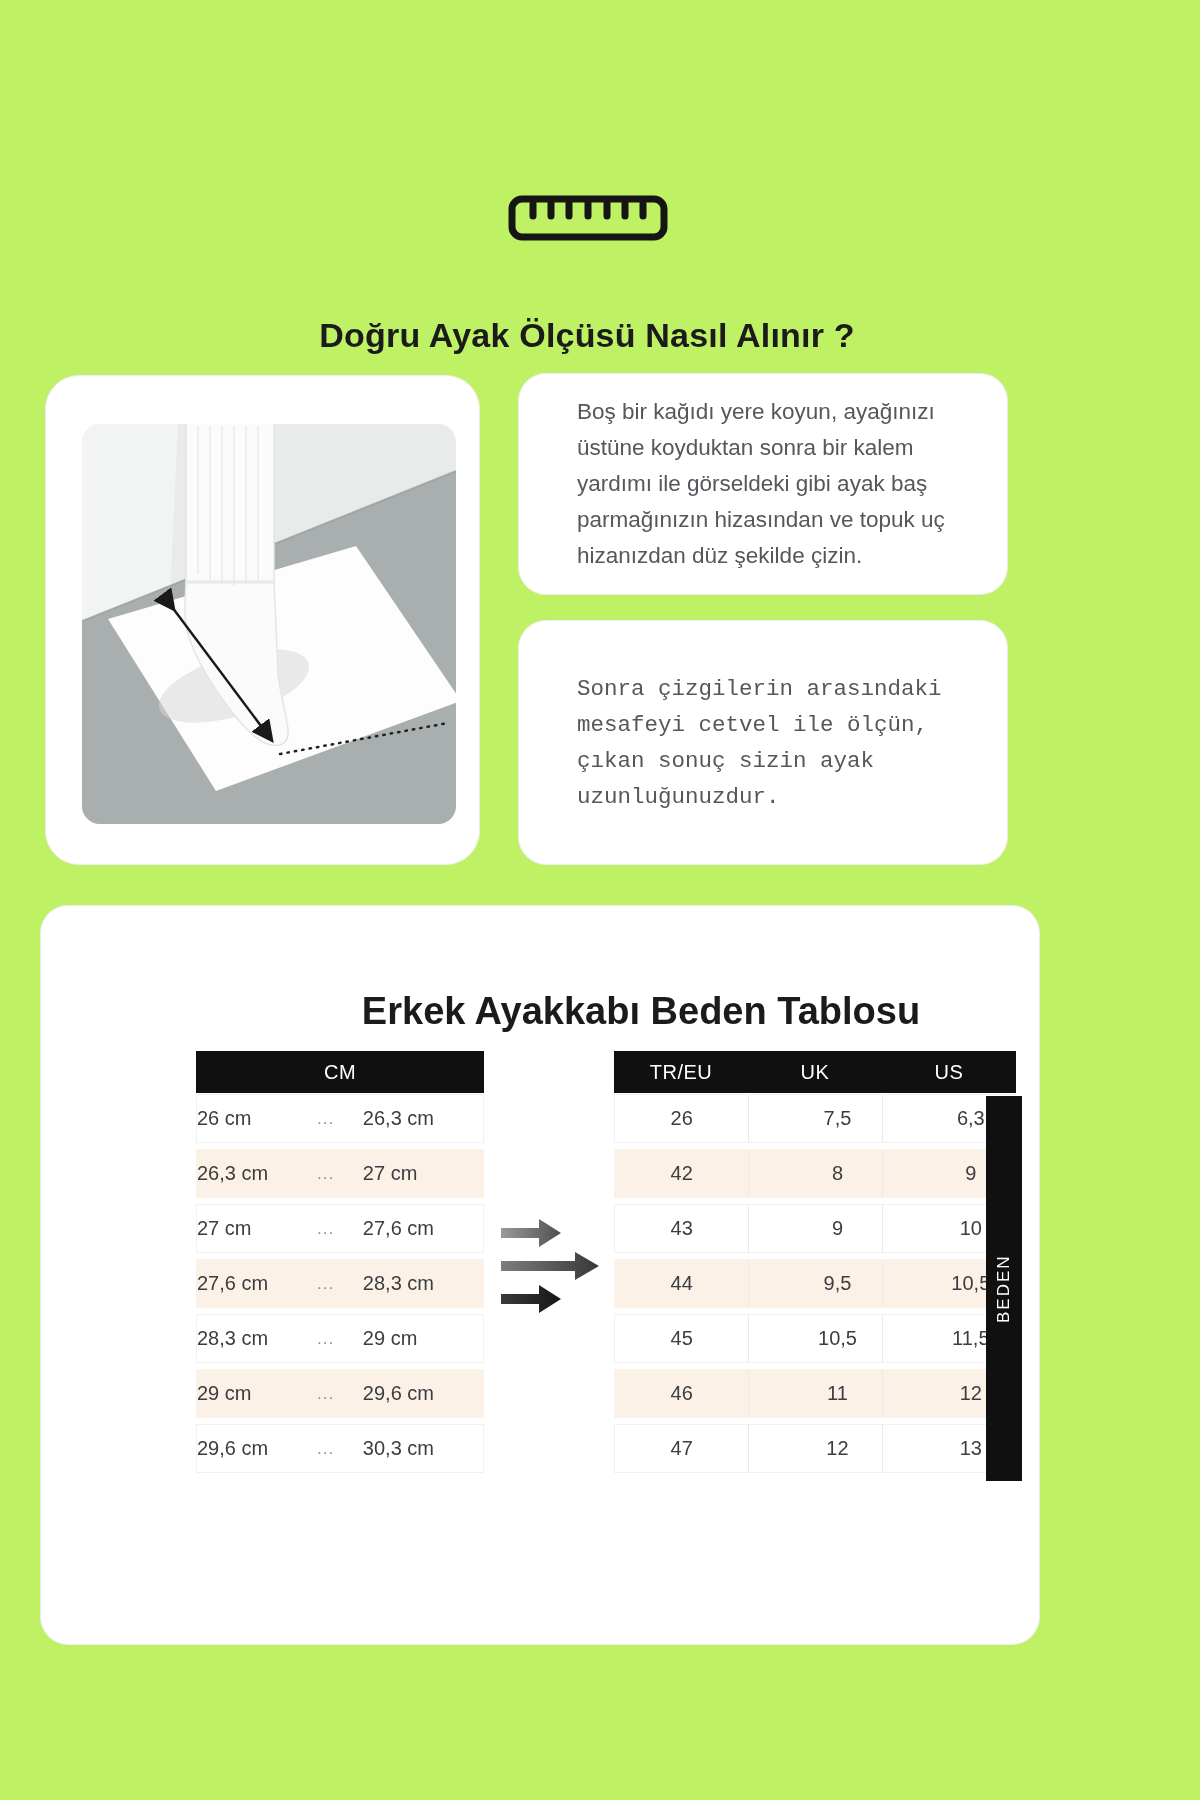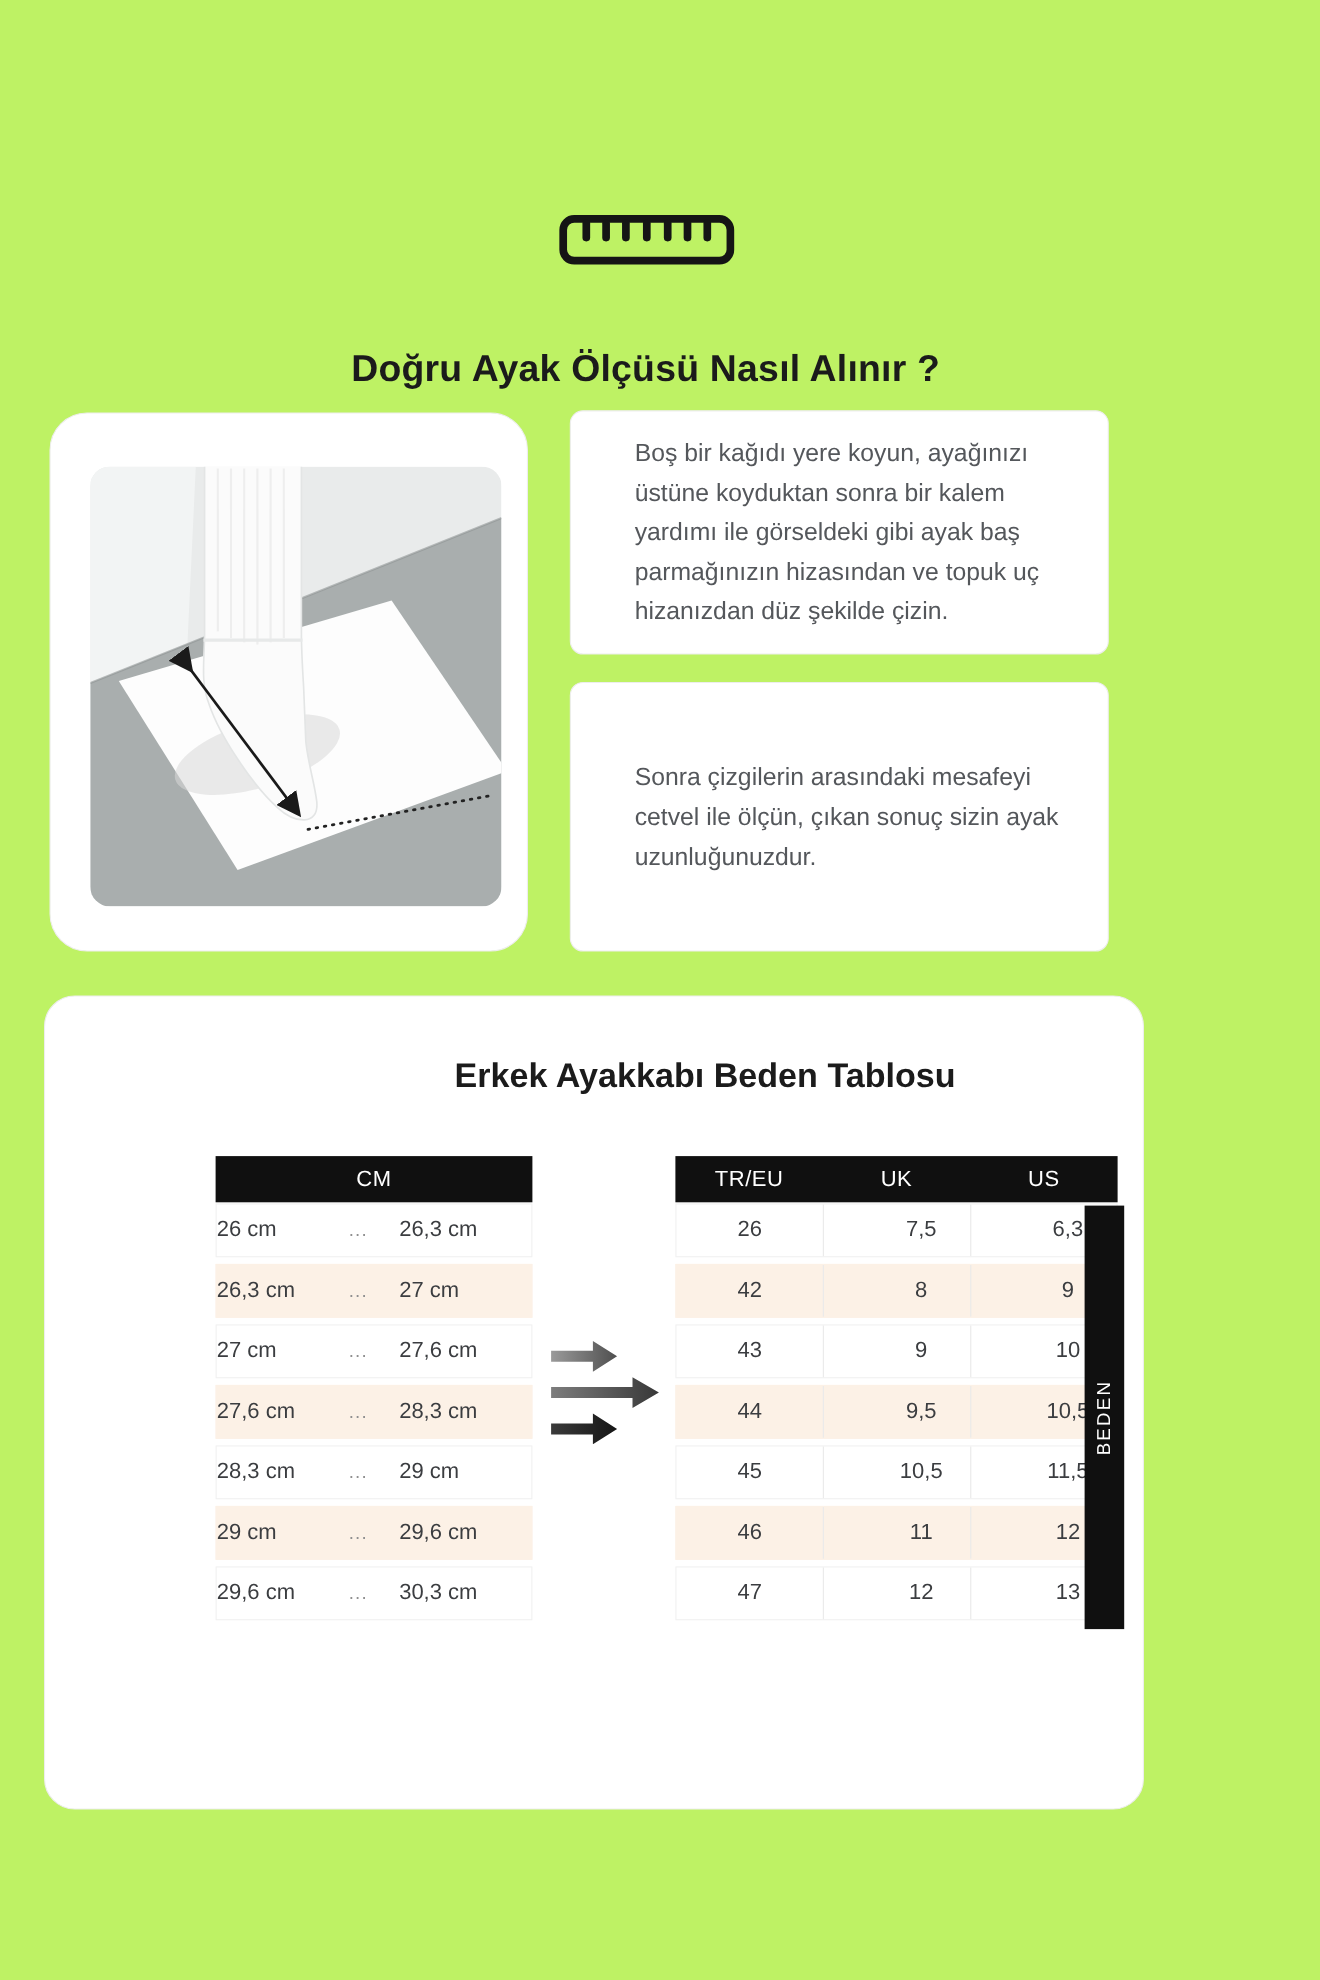--- a/index.html
+++ b/index.html
@@ -11,29 +11,29 @@
 
   
   .main-title{position:absolute;left:0;top:293px;width:1174px;text-align:center;
     font-size:34px;font-weight:bold;color:#1b1b1b;letter-spacing:.2px;}
 
   
   .card{background:#fff;border:1px solid #ededed;box-sizing:border-box;}
   .photo-card{position:absolute;left:45px;top:375px;width:435px;height:490px;border-radius:34px;}
   .photo{position:absolute;left:36px;top:48px;width:374px;height:400px;border-radius:18px;overflow:hidden;}
 
-  .note{position:absolute;left:518px;width:490px;border-radius:12px;display:flex;align-items:center;}
+  .note{position:absolute;left:518px;width:490px;border-radius:28px;display:flex;align-items:center;}
   .note1{top:373px;height:222px;}
-  .note2{top:620px;height:245px;}
+  .note2{top:620px;height:245px;font-family:Liberation Mono, monospace;}
   .note p{margin:0;padding:0 28px 0 58px;font-size:22.5px;line-height:36px;color:#54575b;}
 
   
   .chart-card{position:absolute;left:40px;top:905px;width:1000px;height:740px;border-radius:28px;}
-  .chart-title{position:absolute;left:180px;top:28px;width:840px;text-align:center;
-    font-size:31px;font-weight:bold;color:#1b1b1b;}
+  .chart-title{position:absolute;left:180px;top:52px;width:840px;text-align:center;
+    font-size:38px;font-weight:bold;color:#1b1b1b;}
 
   .cm-table{position:absolute;left:155px;top:145px;width:288px;}
   .size-table{position:absolute;left:573px;top:145px;width:402px;}
 
   .thead{height:42px;background:#101010;color:#ffffff;display:flex;align-items:center;justify-content:center;
     font-size:20px;font-weight:500;letter-spacing:.5px;margin-bottom:1px;}
   .thead.row3{justify-content:stretch;}
   .thead.row3 .scell{font-weight:500;}
 
   .trow{height:49px;margin-bottom:6px;display:flex;align-items:center;background:#ffffff;

